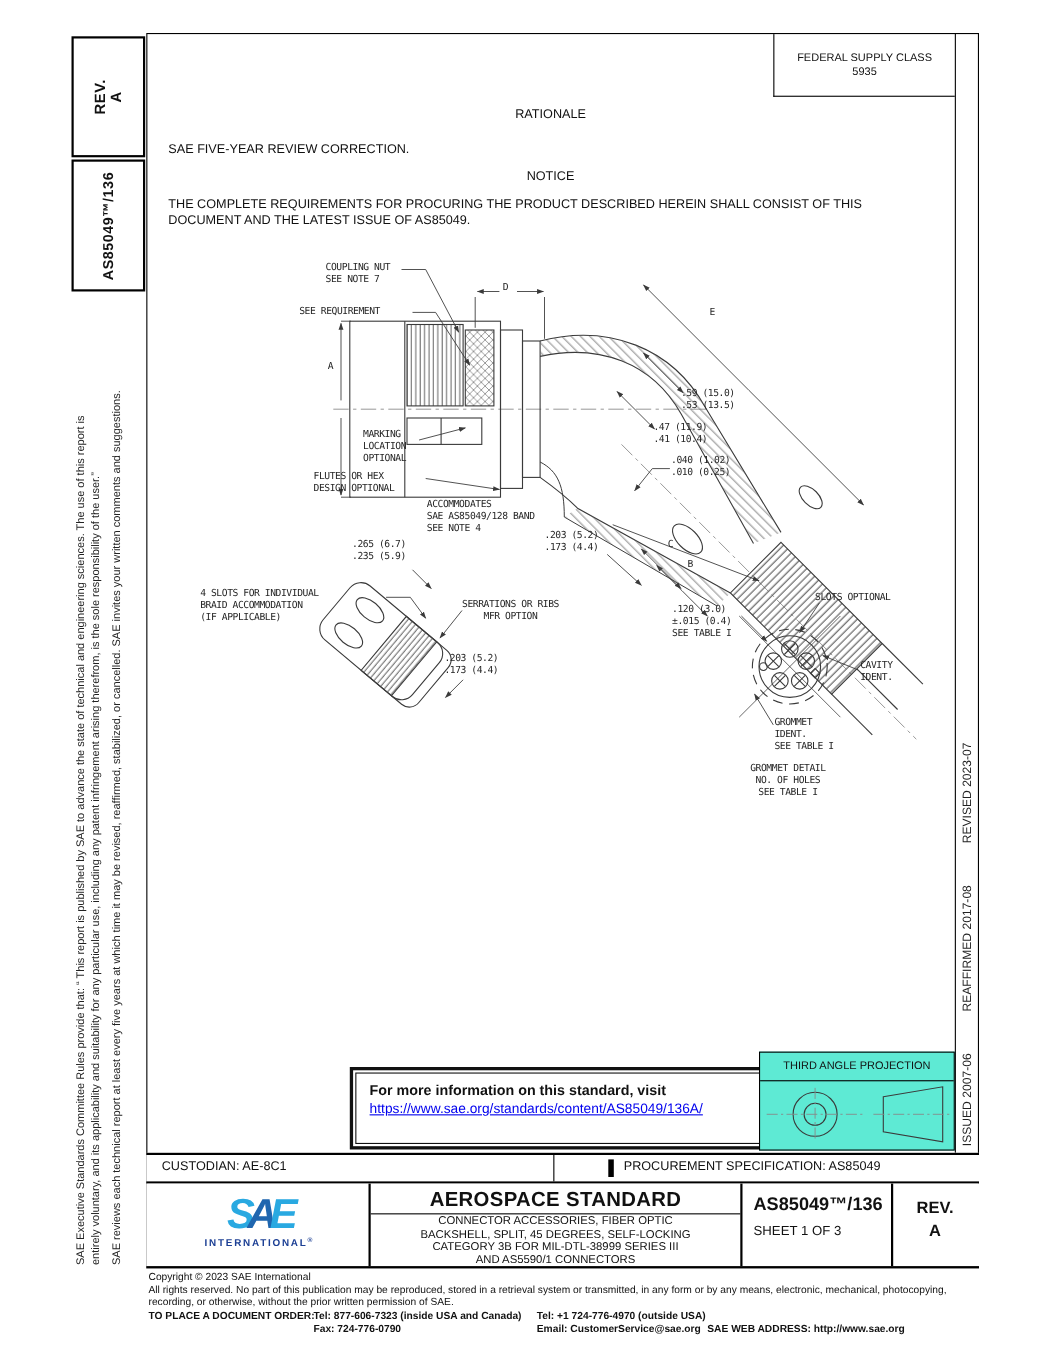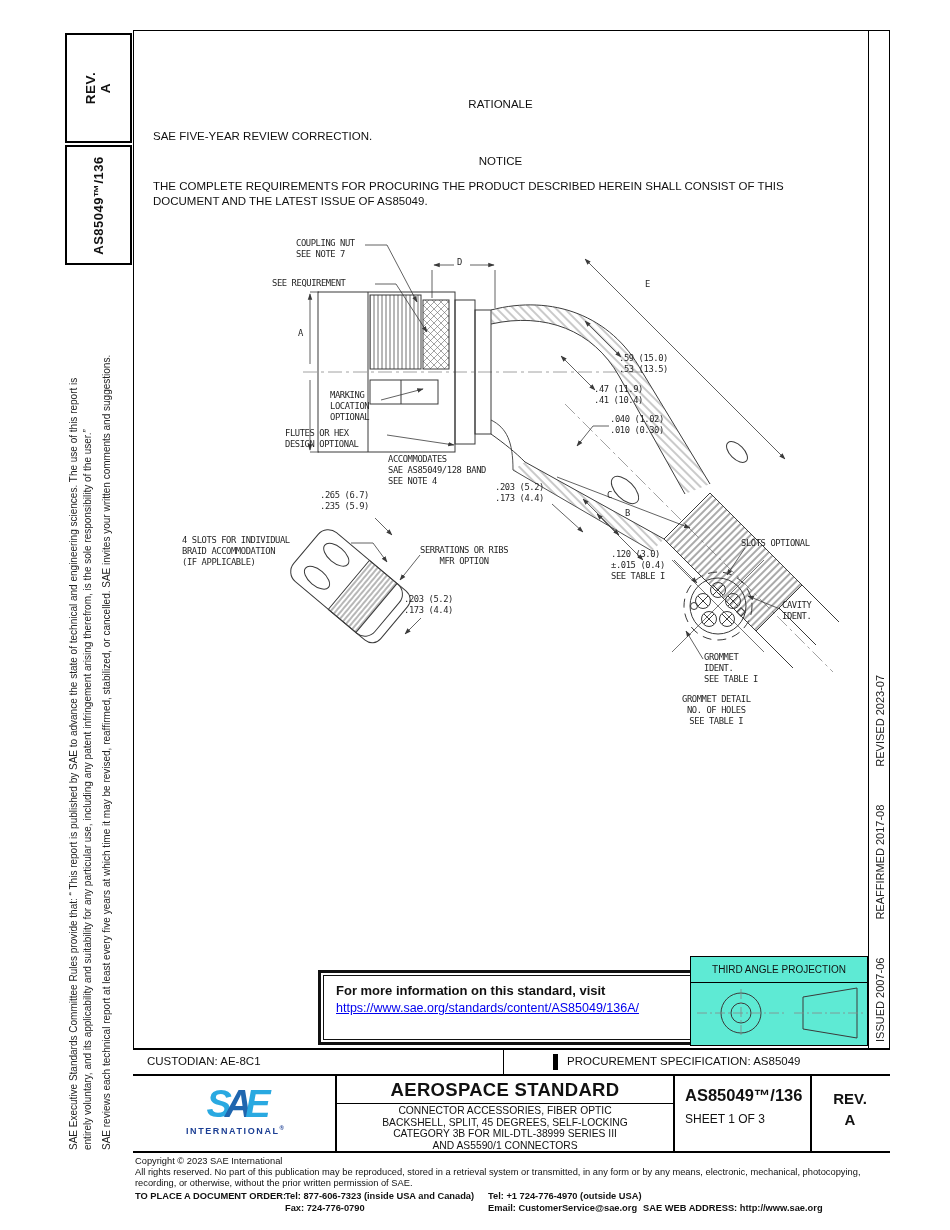--- a/index.html
+++ b/index.html
@@ -82,20 +82,24 @@
     <div class="vlab" style="font-size:13px;">AS85049™/136</div>
   </div>
 
   <div class="vrot" style="left:67px;top:1150px;width:890px;">SAE Executive Standards Committee Rules provide that: “ This report is published by SAE to advance the state of technical and engineering sciences. The use of this report is
 entirely voluntary, and its applicability and suitability for any particular use, including any patent infringement arising therefrom, is the sole responsibility of the user.”</div>
   <div class="vrot" style="left:100px;top:1150px;width:900px;">SAE reviews each technical report at least every five years at which time it may be revised, reaffirmed, stabilized, or cancelled. SAE invites your written comments and suggestions.</div>
 
   <div class="frame"></div>
   <div class="vline-right"></div>
 
+  <div class="fsc-box">
+    <div>FEDERAL SUPPLY CLASS
+5935</div>
+  </div>
 
   <div class="vrot" style="left:874px;top:1042px;width:470px;font-size:11px;"><span>ISSUED 2007-06</span><span style="padding-left:38px;">REAFFIRMED 2017-08</span><span style="padding-left:38px;">REVISED 2023-07</span></div>
 
   <div class="center-head" style="top:98px;">RATIONALE</div>
   <div class="body-text" style="left:153px;top:129px;">SAE FIVE-YEAR REVIEW CORRECTION.</div>
   <div class="center-head" style="top:155px;">NOTICE</div>
   <div class="body-text" style="left:153px;top:179px;">THE COMPLETE REQUIREMENTS FOR PROCURING THE PRODUCT DESCRIBED HEREIN SHALL CONSIST OF THIS
 DOCUMENT AND THE LATEST ISSUE OF AS85049.</div>
 
   <div class="fig">
@@ -245,21 +249,21 @@
     <div class="flabel" style="left:152px;top:196px;">FLUTES OR HEX
 DESIGN OPTIONAL</div>
     <div class="flabel" style="left:255px;top:222px;">ACCOMMODATES
 SAE AS85049/128 BAND
 SEE NOTE 4</div>
     <div class="flabel" style="left:486px;top:121px;">.59 (15.0)
 .53 (13.5)</div>
     <div class="flabel" style="left:461px;top:152px;">.47 (11.9)
 .41 (10.4)</div>
     <div class="flabel" style="left:477px;top:182px;">.040 (1.02)
-.010 (0.30)</div>
+.010 (0.25)</div>
     <div class="flabel" style="left:362px;top:250px;">.203 (5.2)
 .173 (4.4)</div>
     <div class="flabel" style="left:474px;top:258px;">C</div>
     <div class="flabel" style="left:492px;top:276px;">B</div>
     <div class="flabel" style="left:187px;top:258px;">.265 (6.7)
 .235 (5.9)</div>
     <div class="flabel" style="left:49px;top:303px;">4 SLOTS FOR INDIVIDUAL
 BRAID ACCOMMODATION
 (IF APPLICABLE)</div>
     <div class="flabel tc" style="left:287px;top:313px;">SERRATIONS OR RIBS

